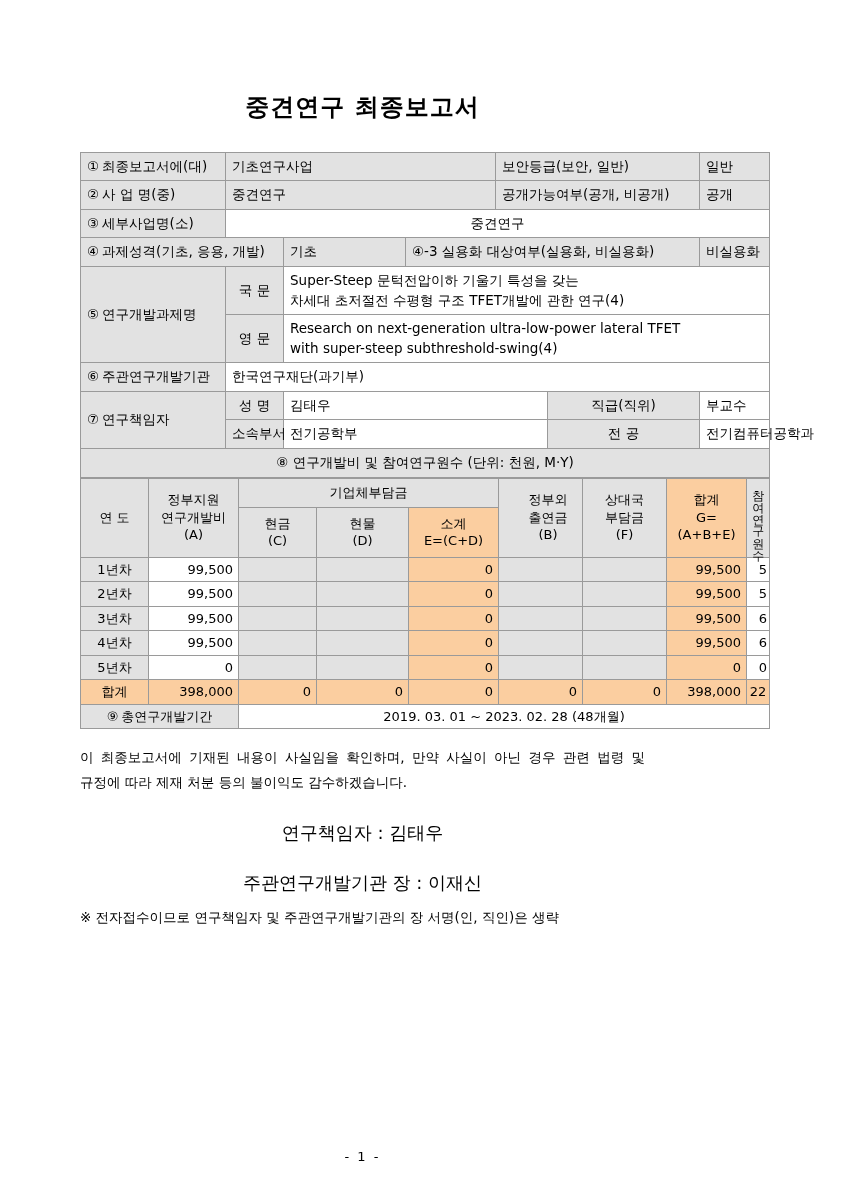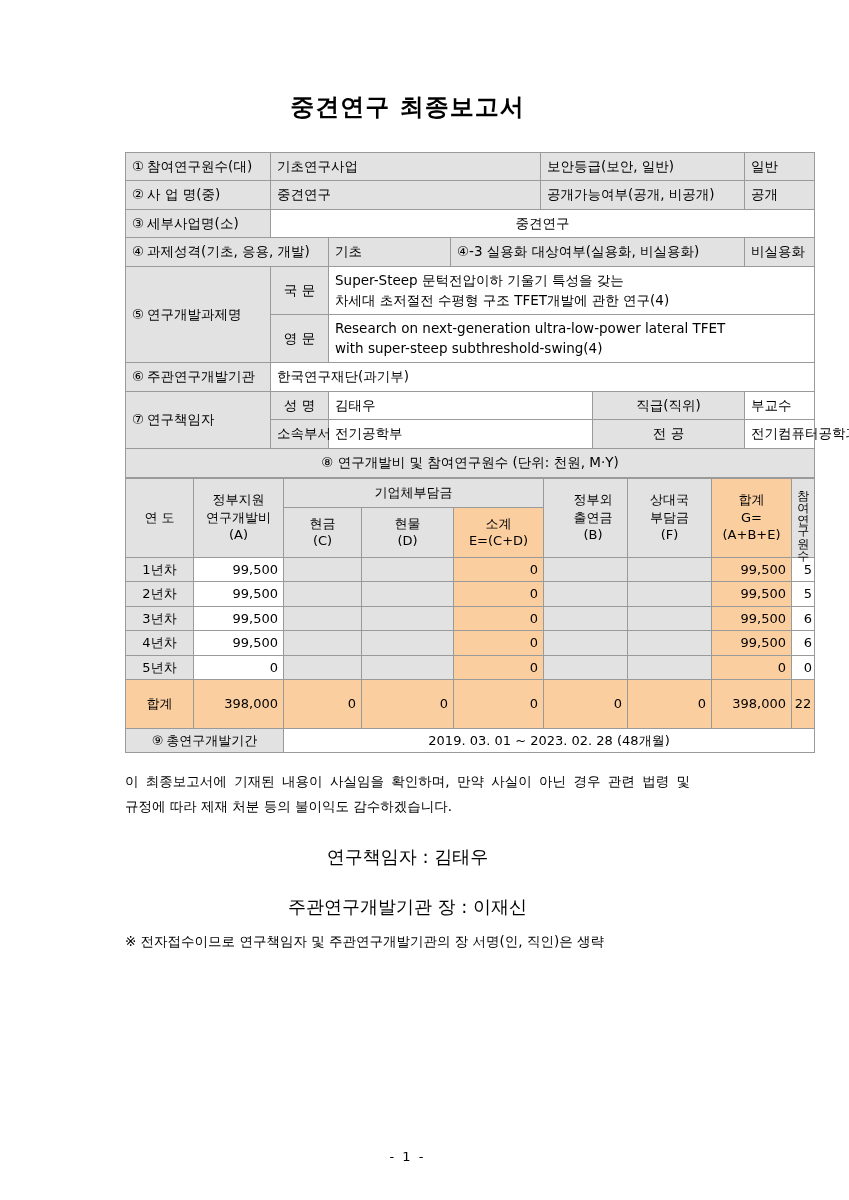--- a/index.html
+++ b/index.html
@@ -14,21 +14,20 @@
     color: #000000;
     position: relative;
     overflow: hidden;
   }
   .page {
     position: relative;
     width: 725px;
     height: 1200px;
     box-sizing: border-box;
     padding: 0 80px;
-    margin-left: 45px;
   }
   .doc-title {
     text-align: center;
     font-size: 24px;
     font-weight: bold;
     letter-spacing: 1px;
     padding-top: 93px;
     padding-bottom: 0;
     line-height: 1.2;
   }
@@ -199,21 +198,21 @@
       <col style="width:122px">
       <col style="width:90px">
       <col style="width:52px">
       <col style="width:152px">
       <col style="width:70px">
     </colgroup>
     <tbody>
 
       <tr>
         <td class="lbl lft">
-          <span class="num-prefix">①</span><span>참여연구원수(대)</span>
+          <span class="num-prefix">①</span><span>최종보고서에(대)</span>
         </td>
         <td class="val-gray" colspan="3">기초연구사업</td>
         <td class="val-gray" colspan="2">보안등급(보안, 일반)</td>
         <td class="val-gray">일반</td>
       </tr>
 
       <tr>
         <td class="lbl lft">
           <span class="num-prefix">②</span><span>사  업  명(중)</span>
         </td>
@@ -380,21 +379,21 @@
       </tr>
       <tr class="total-row">
         <td class="ctr">합계</td>
         <td class="rgt">398,000</td>
         <td class="rgt">0</td>
         <td class="rgt">0</td>
         <td class="rgt">0</td>
         <td class="rgt">0</td>
         <td class="rgt">0</td>
         <td class="rgt">398,000</td>
-        <td class="ctr" style="padding:15px 2px;">22</td>
+        <td class="ctr" style="padding:3px 2px;">22</td>
       </tr>
 
       <tr class="period-row">
         <td class="lbl ctr" colspan="2">
           <span class="num-prefix">⑨</span><span>총연구개발기간</span>
         </td>
         <td class="white ctr" colspan="7">2019. 03. 01 ~ 2023. 02. 28 (48개월)</td>
       </tr>
     </tbody>
   </table>

